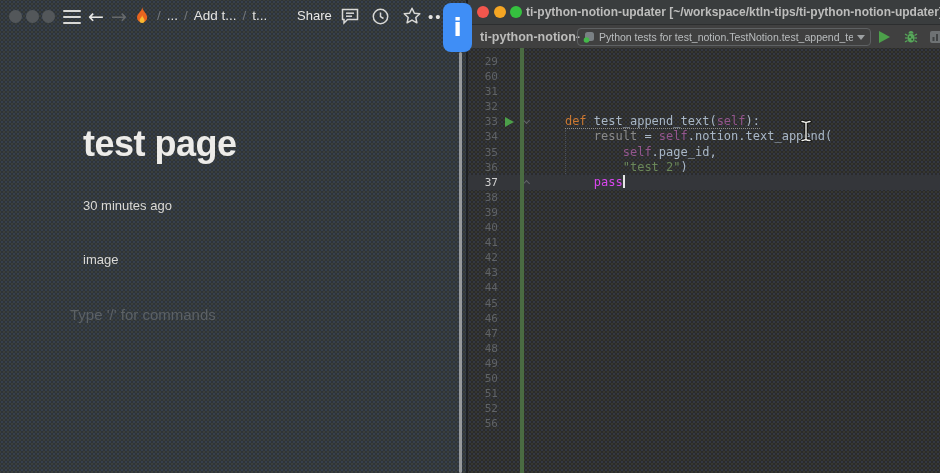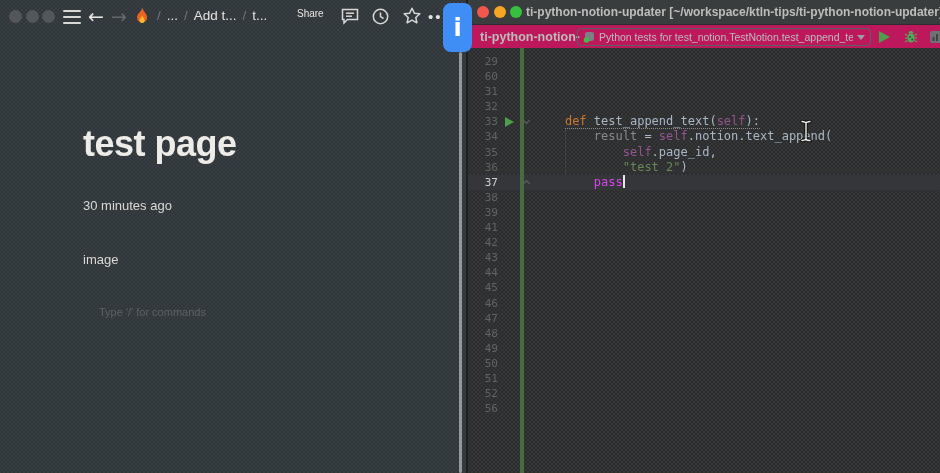--- a/index.html
+++ b/index.html
@@ -18,33 +18,33 @@
   }
 
   
   #notion { position:absolute; left:0; top:0; width:466px; height:473px; background-color:#2f3438; }
   .nt-item { position:absolute; }
   .traffic-dot { width:13px; height:13px; border-radius:50%; background:#53575a; }
   .hamburger span { display:block; width:18px; height:2px; background:#d8d8d6; border-radius:1px; margin-bottom:4px; }
   .nav-arrow { font-family:"DejaVu Sans", sans-serif; font-size:19px; line-height:20px; }
   .crumb { font-size:13.5px; color:#e4e3e1; white-space:nowrap; }
   .crumb .sep { color:#72767a; padding:0 6px; }
-  .share { font-size:10px; color:#e8e7e5; }
+  .share { font-size:13px; color:#e8e7e5; }
   .ovf { font-size:15px; color:#e4e3e1; letter-spacing:2px; }
   .page-title { position:absolute; left:83px; top:123px; font-size:36px; font-weight:700; color:#edecE9; letter-spacing:-0.5px; }
   .page-line { position:absolute; left:83px; font-size:13px; color:#dad9d6; }
-  .page-ph { position:absolute; left:99px; font-size:11px; color:#5c6165; }
+  .page-ph { position:absolute; left:70px; font-size:15px; color:#5c6165; }
   #notion-scrollbar { position:absolute; left:459px; top:52px; width:3px; height:421px; background:#96999b; border-radius:2px; }
 
   
   #ide { position:absolute; left:466px; top:0; width:474px; height:473px; background-color:#2b2b2b; border-left:2px solid #1f2123; }
   #ide-titlebar { position:absolute; left:0; top:0; right:0; height:24px; background:#3a3d3e; overflow:hidden; }
   .tl { position:absolute; top:6px; width:12px; height:12px; border-radius:50%; }
   #ide-title { position:absolute; left:58px; top:5px; font-size:12px; font-weight:700; color:#bdbdbc; white-space:nowrap; }
-  #ide-toolbar { position:absolute; left:0; top:24px; right:0; height:24px; background:#be185d; border-top:1px solid #2c2e2f; overflow:hidden; }
+  #ide-toolbar { position:absolute; left:0; top:24px; right:0; height:24px; background:#404040; border-top:1px solid #2c2e2f; overflow:hidden; }
   #editor-tab { position:absolute; left:12px; top:5px; font-size:12.5px; font-weight:700; color:#bcbcbb; }
   #run-combo { position:absolute; left:109px; top:3px; width:294px; height:18px; border:1px solid #5e6163; border-radius:4px; display:flex; align-items:center; padding:0 5px; }
   #run-combo .cfg-text { font-size:10.5px; color:#b9bcbe; white-space:nowrap; overflow:hidden; flex:1; margin:0 4px; }
   .combo-caret { width:0; height:0; border-left:4px solid transparent; border-right:4px solid transparent; border-top:5px solid #9da0a2; }
   .tb-icon { position:absolute; top:4px; width:16px; height:16px; }
   .play-tri { width:0; height:0; border-top:6px solid transparent; border-bottom:6px solid transparent; border-left:11px solid #4ca04a; margin-top:2px; }
 
   
   #editor { position:absolute; left:0; top:48px; right:0; bottom:0; background-color:#2b2b2b; overflow:hidden; }
   #code-rows { position:absolute; left:0; top:6px; right:0; }
@@ -244,20 +244,25 @@
             <span class="ln">38</span>
             <span class="lgap"></span>
             <span class="ctext"></span>
           </div>
           <div class="crow">
             <span class="ln">39</span>
             <span class="lgap"></span>
             <span class="ctext"></span>
           </div>
           <div class="crow">
+            <span class="ln">40</span>
+            <span class="lgap"></span>
+            <span class="ctext"></span>
+          </div>
+          <div class="crow">
             <span class="ln">41</span>
             <span class="lgap"></span>
             <span class="ctext"></span>
           </div>
           <div class="crow">
             <span class="ln">42</span>
             <span class="lgap"></span>
             <span class="ctext"></span>
           </div>
           <div class="crow">

